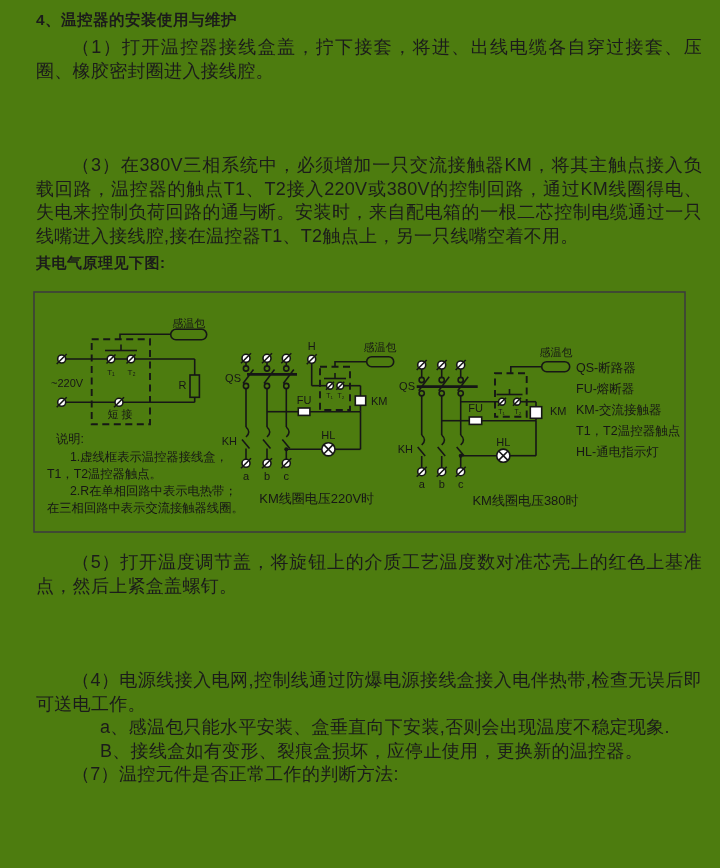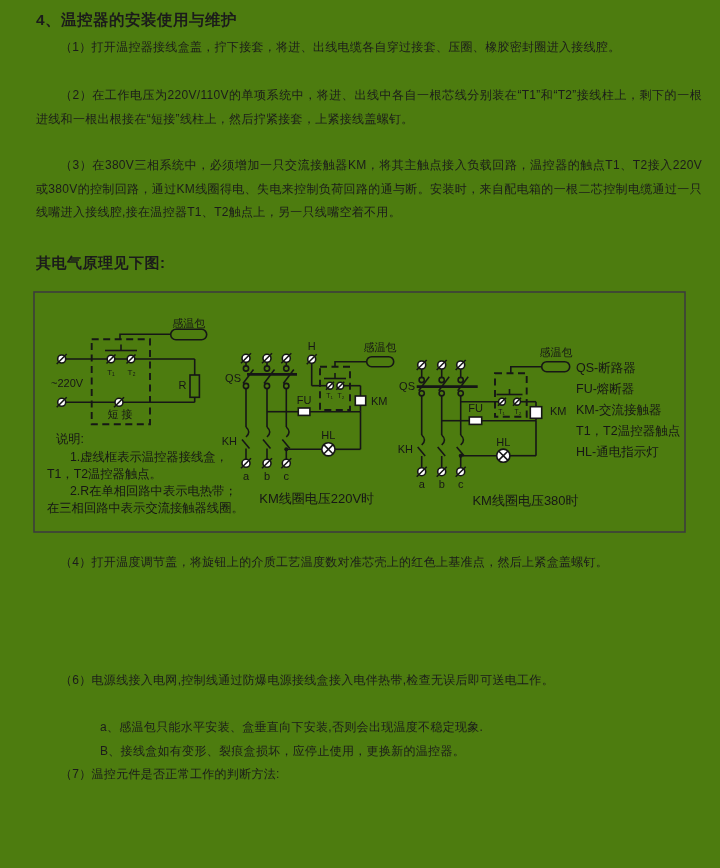--- a/index.html
+++ b/index.html
@@ -4,21 +4,21 @@
 <style>
   html,body{margin:0;padding:0;background:#ffffff;}
   .page{
     position:relative;
     width:720px;height:868px;
     background:#4d7c0f;
     font-family:"Liberation Sans","DejaVu Sans",sans-serif;
     color:#1b1b1b;
     overflow:hidden;
   }
-  .blk{position:absolute;left:36px;width:666px;font-size:12px;line-height:23.5px;
+  .blk{position:absolute;left:36px;width:666px;font-size:18px;line-height:23.5px;
        text-align:justify;letter-spacing:.3px;}
   .indent{text-indent:2em;}
   .sub{padding-left:64px;text-align:left;}
   .title{position:absolute;left:36px;top:10px;font-size:15.5px;font-weight:bold;letter-spacing:.5px;}
   .dheading{position:absolute;left:36px;top:254px;font-size:15px;font-weight:bold;letter-spacing:.5px;}
   .figure{position:absolute;left:0;top:289px;width:720px;height:250px;}
   svg text{fill:#161616;font-family:"Liberation Sans","DejaVu Sans",sans-serif;}
   svg .cn{font-size:11px;}
   svg .ref{font-size:11px;}
   svg .note{font-size:12.3px;}
@@ -34,21 +34,20 @@
   svg .thick{stroke-width:2.8;}
 </style>
 </head>
 <body>
 
 <div class="page">
 
   <div class="title">4、温控器的安装使用与维护</div>
 
   <div class="blk indent" style="top:36px">（1）打开温控器接线盒盖，拧下接套，将进、出线电缆各自穿过接套、压圈、橡胶密封圈进入接线腔。</div>
-  <div class="blk indent" style="top:84px">（2）在工作电压为220V/110V的单项系统中，将进、出线中各自一根芯线分别装在“T1”和“T2”接线柱上，剩下的一根进线和一根出根接在“短接”线柱上，然后拧紧接套，上紧接线盖螺钉。</div>
   <div class="blk indent" style="top:154px">（3）在380V三相系统中，必须增加一只交流接触器KM，将其主触点接入负载回路，温控器的触点T1、T2接入220V或380V的控制回路，通过KM线圈得电、失电来控制负荷回路的通与断。安装时，来自配电箱的一根二芯控制电缆通过一只线嘴进入接线腔,接在温控器T1、T2触点上，另一只线嘴空着不用。</div>
 
   <div class="dheading">其电气原理见下图:</div>
 
   <svg class="figure" viewBox="0 0 720 250">
 
     <rect class="box" x="34" y="3" width="651" height="240"></rect>
 
     <g>
       <text class="cn" x="188.7" y="38" text-anchor="middle">感温包</text>
@@ -297,19 +296,19 @@
 
     <g>
       <text class="leg" x="576" y="83">QS-断路器</text>
       <text class="leg" x="576" y="104">FU-熔断器</text>
       <text class="leg" x="576" y="125">KM-交流接触器</text>
       <text class="leg" x="576" y="146">T1，T2温控器触点</text>
       <text class="leg" x="576" y="167">HL-通电指示灯</text>
     </g>
   </svg>
 
-  <div class="blk indent" style="top:551px">（4）打开温度调节盖，将旋钮上的介质工艺温度数对准芯壳上的红色上基准点，然后上紧盒盖螺钉。</div>
-  <div class="blk indent" style="top:669px">（6）电源线接入电网,控制线通过防爆电源接线盒接入电伴热带,检查无误后即可送电工作。</div>
+  <div class="blk indent" style="top:551px">（5）打开温度调节盖，将旋钮上的介质工艺温度数对准芯壳上的红色上基准点，然后上紧盒盖螺钉。</div>
+  <div class="blk indent" style="top:669px">（4）电源线接入电网,控制线通过防爆电源接线盒接入电伴热带,检查无误后即可送电工作。</div>
   <div class="blk sub" style="top:716px">a、感温包只能水平安装、盒垂直向下安装,否则会出现温度不稳定现象.</div>
   <div class="blk sub" style="top:740px">B、接线盒如有变形、裂痕盒损坏，应停止使用，更换新的温控器。</div>
   <div class="blk indent" style="top:763px">（7）温控元件是否正常工作的判断方法:</div>
 
 </div>
 
 </body></html>

